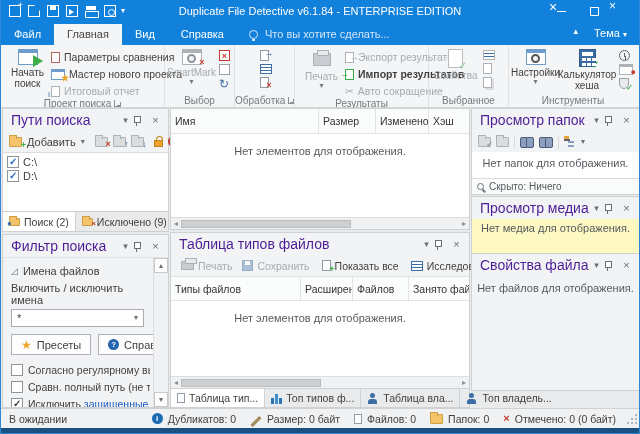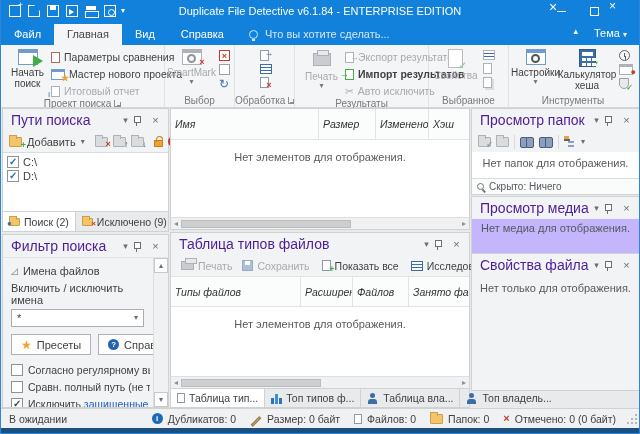--- a/index.html
+++ b/index.html
@@ -117,21 +117,21 @@
   .ptool { height:21px; flex:none; display:flex; align-items:center; gap:5px; padding:0 6px; }
   .vsep { width:1px; height:14px; background:#d8dadc; }
   .wlist { background:#fff; flex:1; border-top:1px solid #dadcde; padding:2px 4px; }
   .pathrow { display:flex; align-items:center; gap:4px; height:14px; }
   .cb { width:12px; height:12px; border:1px solid #8f9396; background:#fff; position:relative; flex:none; }
   .cb.ck::after { content:"✓"; position:absolute; left:1px; top:-1px; font-size:10px; color:#2569c0; font-weight:bold; }
   .cb.ck.dark::after { color:#3f3f3f; }
   .ltabs { height:20px; flex:none; display:flex; background:#e9eaeb; border-top:1px solid #cfd1d3; }
   .ltab { display:flex; align-items:center; gap:4px; padding:0 6px; font-size:10.5px; color:#3f3f3f; border-right:1px solid #cfd1d3; white-space:nowrap; }
   .ltab.active { background:#fff; }
-  .cols { display:flex; background:#fbfcfc; border-bottom:1px solid #e2e3e5; height:31px; flex:none;font-style:italic; }
+  .cols { display:flex; background:#fbfcfc; border-bottom:1px solid #e2e3e5; height:25px; flex:none; }
   .col { padding:0 4px; border-right:1px solid #e2e3e5; display:flex; align-items:center; font-size:10.5px; color:#333; overflow:hidden; white-space:nowrap; }
   .empty { flex:1; background:#fff; text-align:center; color:#565a5e; padding-top:11px; }
   .hscroll { height:12px; flex:none; background:#f0f1f2; border-top:1px solid #dcdee0; display:flex; align-items:center; color:#8a8e92; font-size:8px; }
   .hthumb { height:8px; background:#cdcfd1; border:1px solid #babcbe; }
   .tbtn { display:flex; align-items:center; gap:4px; padding:0 4px; height:18px; font-size:10.5px; white-space:nowrap; }
   
   .fbody { flex:1; display:flex; overflow:hidden; border-top:1px solid #e2e3e5; }
   .fcontent { flex:1; padding:3px 3px 0 8px; overflow:hidden; }
   .vscroll { width:15px; flex:none; background:#f0f1f2; border-left:1px solid #dcdee0; display:flex; flex-direction:column; align-items:stretch; }
   .varrow { height:15px; border:1px solid #c7c9cb; background:#fdfdfd; color:#6a6f76; font-size:8px; text-align:center; line-height:13px; }
@@ -280,21 +280,21 @@
           <span>Экспорт результатов</span>
         </div>
         <div class="srow">
           <span class="ic i-doc" style="border-color:#3fae49">
               <span class="badge" style="left:-6px;top:0;color:#3fae49;font-size:9px">→</span>
             </span>
           <span style="font-weight:bold">Импорт результатов</span>
         </div>
         <div class="srow dis">
           <span class="g g-sc" style="color:#a7aaae"></span>
-          <span>Авто исключить</span>
+          <span>Авто сокращение</span>
         </div>
       </div>
     </div>
     <div class="rlabel">
         <span>Результаты</span>
       </div>
   </div>
 
   <div class="rgroup" style="width:80px">
     <div class="rbody">
@@ -551,31 +551,31 @@
   </div>
 </div>
 
 <div class="panel" id="media" style="left:470px;top:196px;width:169px;height:73px">
   <div class="phead">
     <span class="t">Просмотр медиа</span>
     <span class="hic g g-dd"></span>
     <span class="hic ic i-pin"></span>
     <span class="hic g g-x" style="font-size:11px"></span>
   </div>
-  <div class="empty" style="background:#c4b5fd;padding-top:3px">Нет медиа для отображения.</div>
+  <div class="empty" style="background:#fef9c3;padding-top:3px">Нет медиа для отображения.</div>
 </div>
 
 <div class="panel" id="props" style="left:470px;top:253px;width:169px;height:138px">
   <div class="phead">
     <span class="t">Свойства файла</span>
     <span class="hic g g-dd"></span>
     <span class="hic ic i-pin"></span>
     <span class="hic g g-x" style="font-size:11px"></span>
   </div>
-  <div class="empty" style="background:#f2f3f4;padding-top:6px">Нет только для отображения.</div>
+  <div class="empty" style="background:#f2f3f4;padding-top:6px">Нет файлов для отображения.</div>
 </div>
 
 <div class="statusbar">
   <span class="sstate">В ожидании</span>
   <span class="sitem">
     <span class="ic i-info">i</span>
     <span>Дубликатов: 0</span>
   </span>
   <span class="sitem">
     <span class="ic i-pencil"></span>

